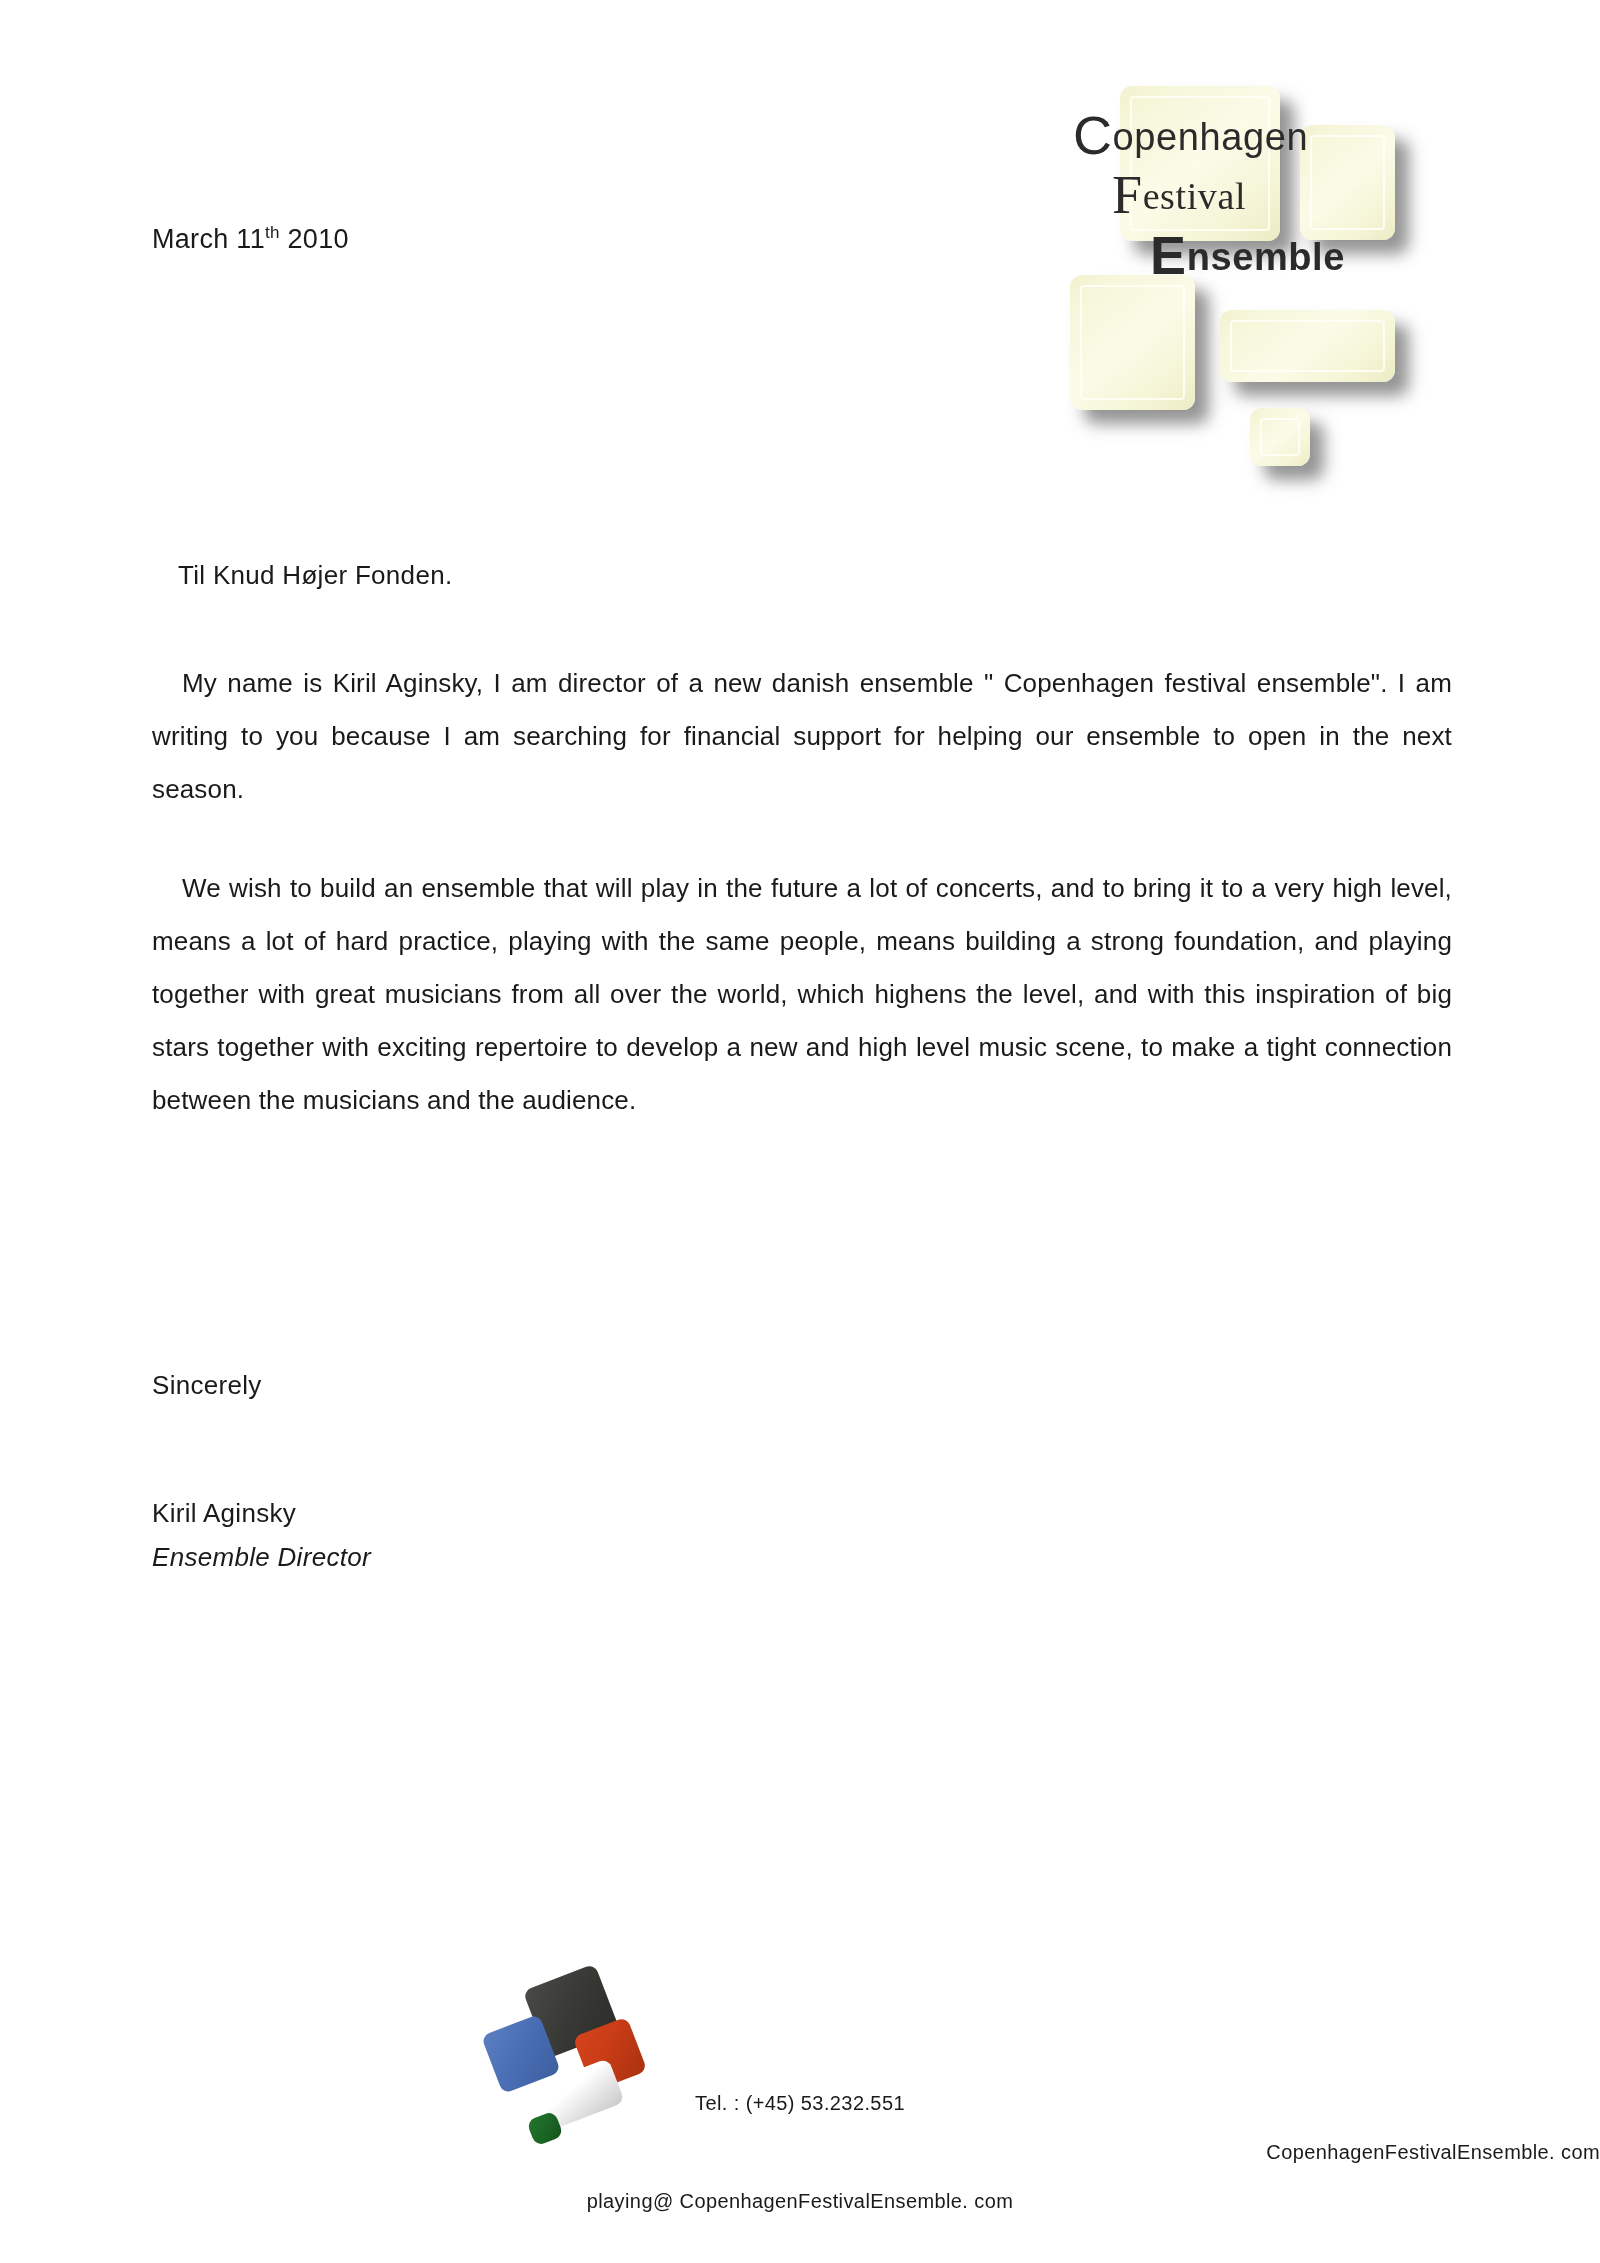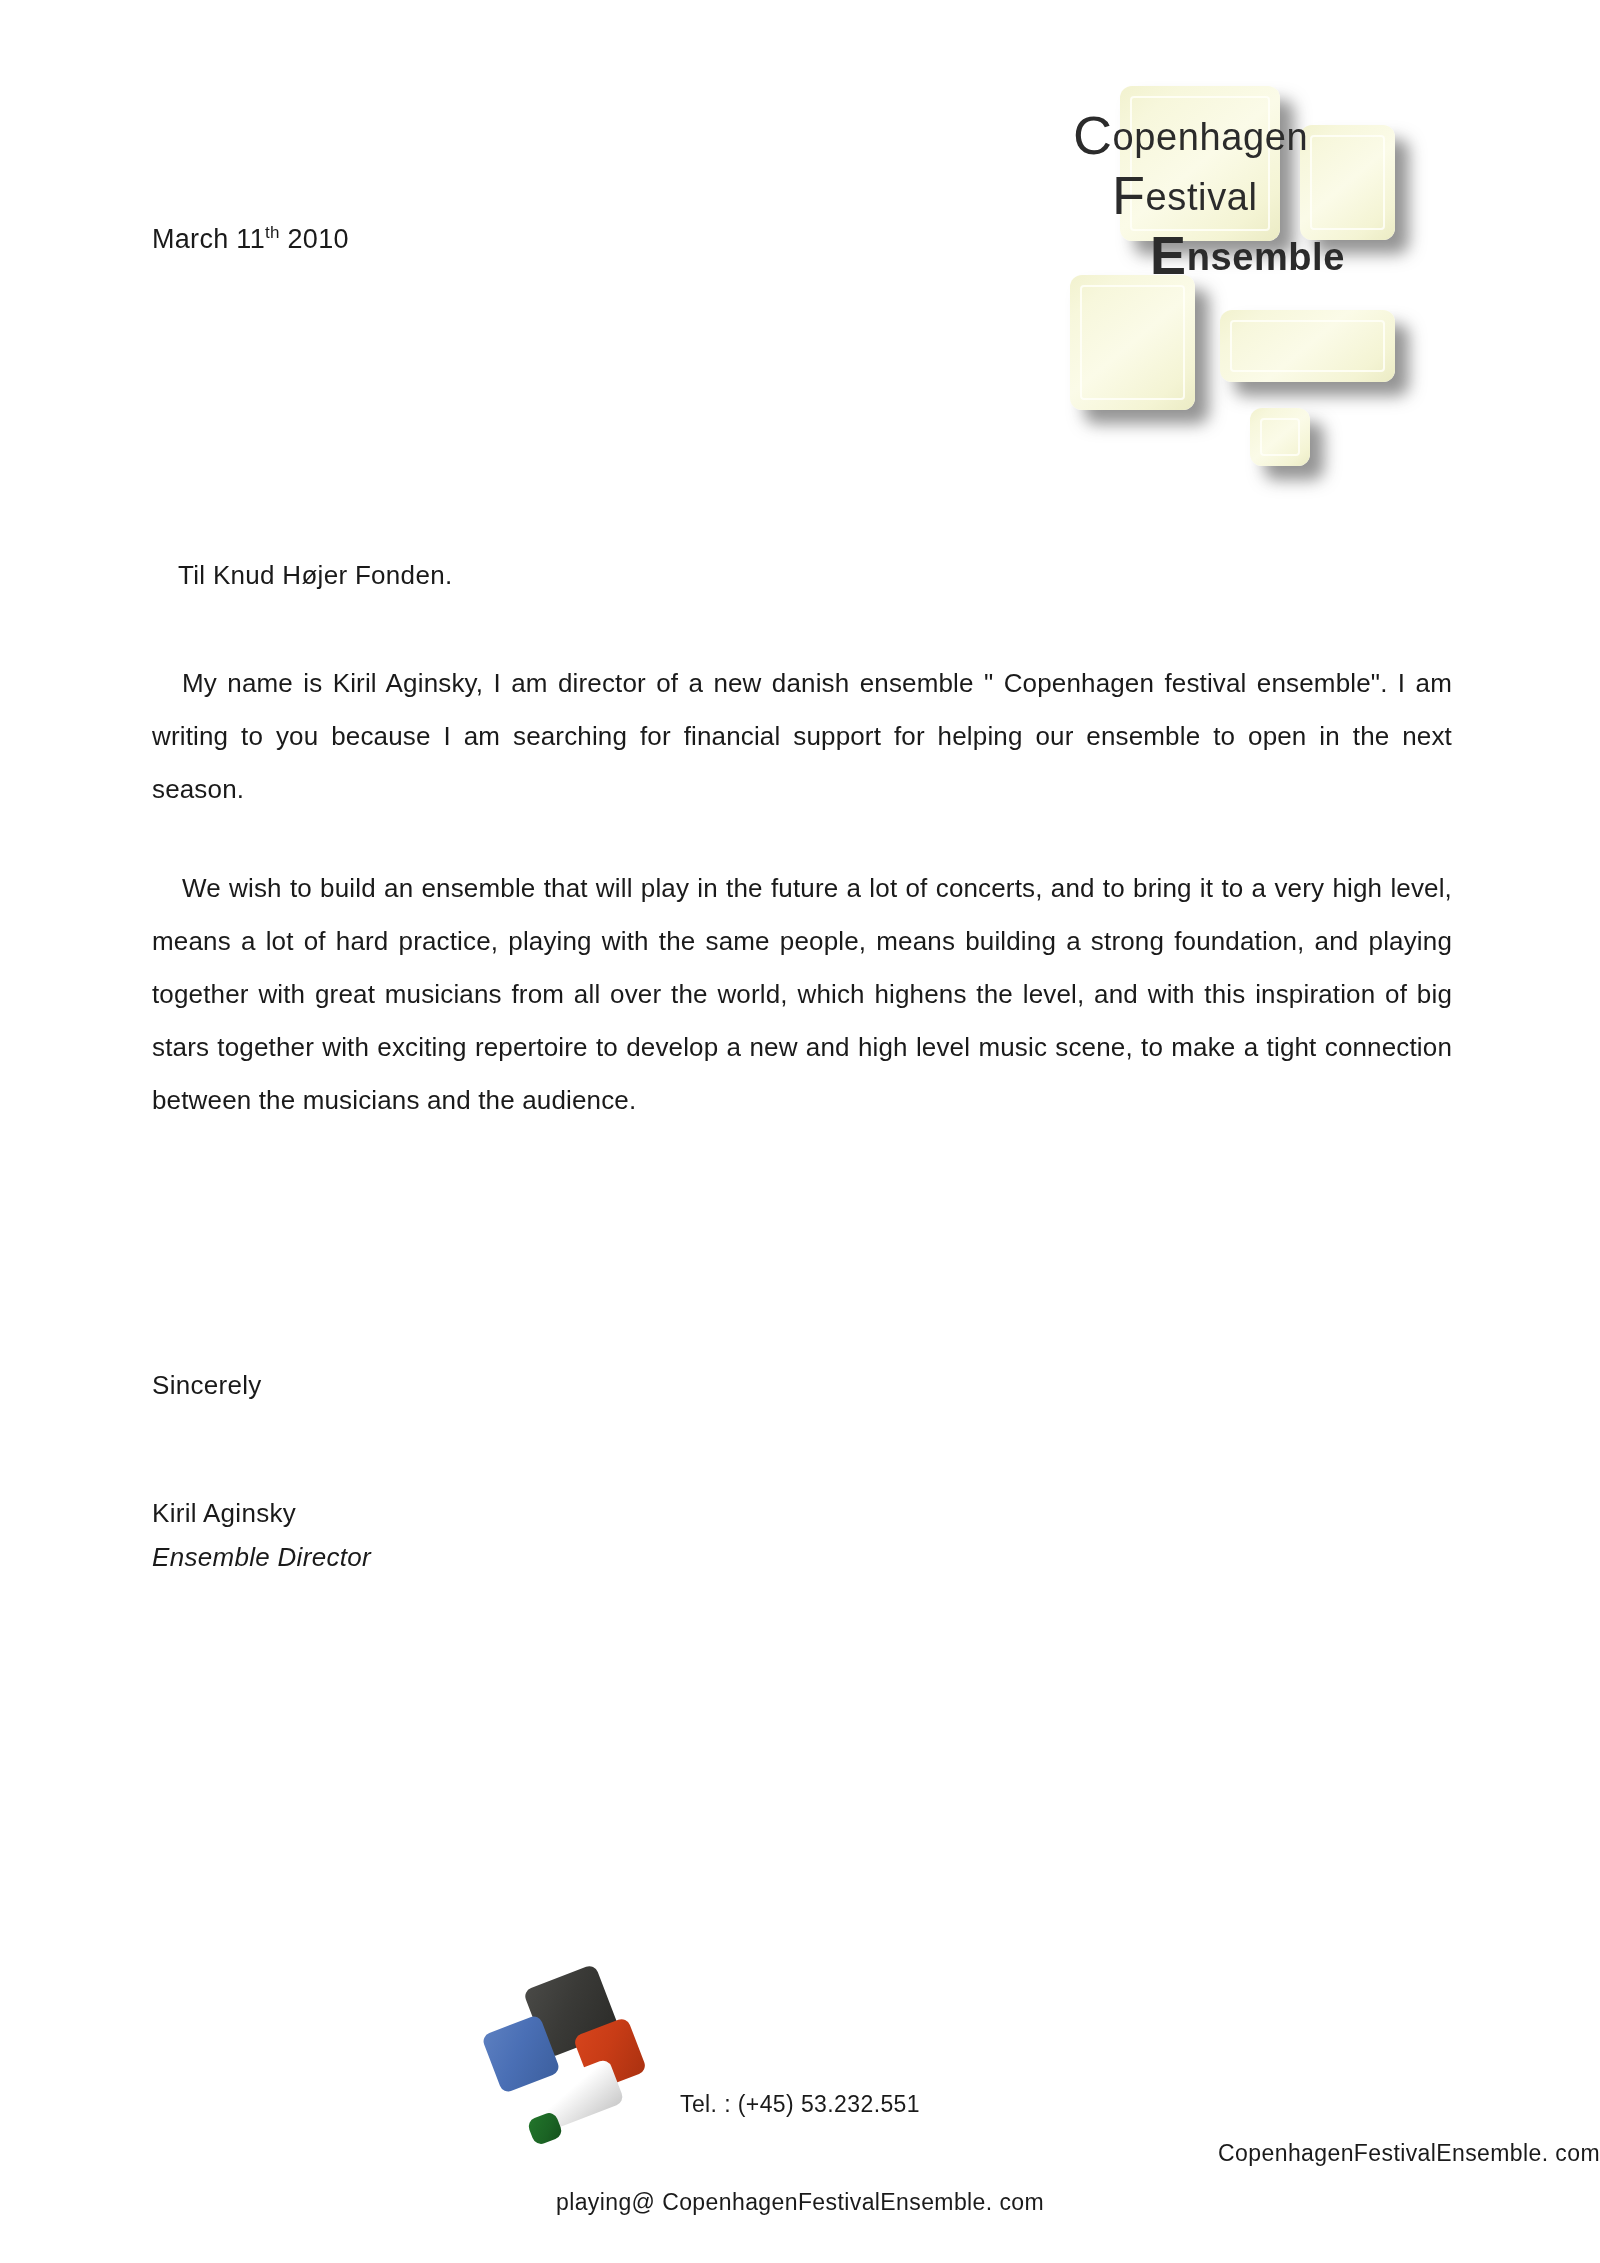--- a/index.html
+++ b/index.html
@@ -64,21 +64,21 @@
   }
   .logo-line .cap {
     font-size: 54px;
     line-height: 1;
     vertical-align: -4px;
   }
   .logo-line .rest {
     font-size: 38px;
   }
   .logo-line-1 { left: -47px; top: 48px; }
-  .logo-line-2 { left: -8px;  top: 108px; }
+  .logo-line-2 { left: -8px;  top: 108px; font-family: Liberation Serif, serif; }
   .logo-line-3 { left: 30px;  top: 168px; font-weight: bold; }
 
   
   .date {
     position: absolute;
     left: 152px;
     top: 224px;
     font-size: 27px;
     font-weight: 300;
     letter-spacing: 0.3px;
@@ -191,21 +191,21 @@
   }
 
   .footer-lines {
     position: absolute;
     left: 0;
     top: 0;
     width: 1600px;
     text-align: center;
   }
   .footer-line {
-    font-size: 23px;
+    font-size: 20px;
     font-weight: 300;
     letter-spacing: 0.4px;
     color: #1a1a1a;
     line-height: 1;
   }
   .fl-1 { position: absolute; left: 0; right: 0; top: 133px; }
   .fl-2 { position: absolute; left: 0; right: 0; top: 182px; text-align: right; }
   .fl-3 { position: absolute; left: 0; right: 0; top: 231px; }
 </style>
 </head>

